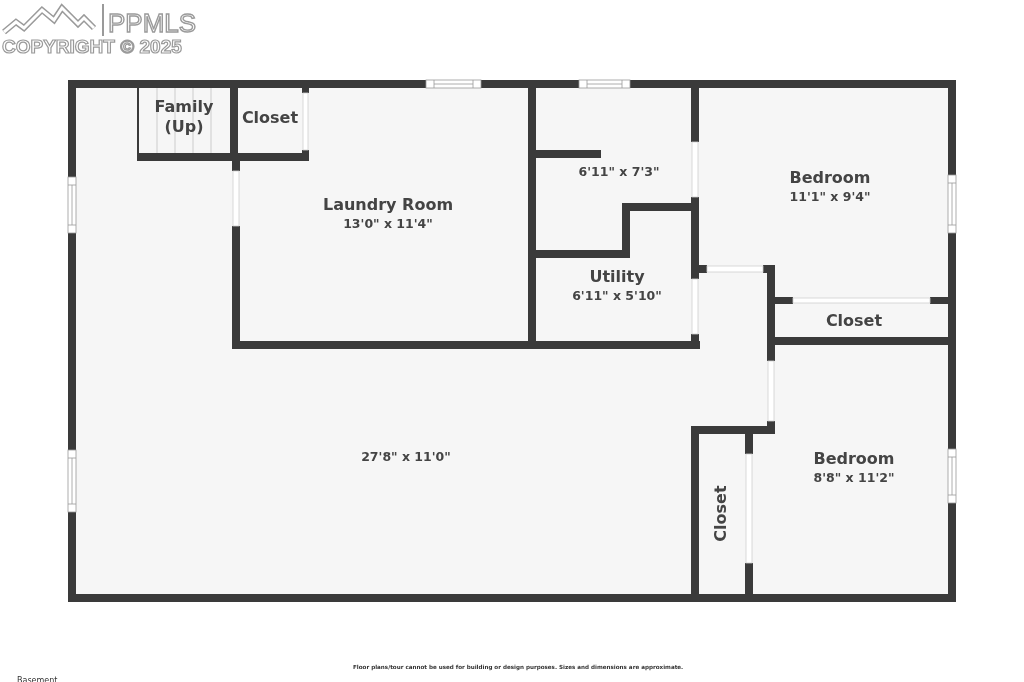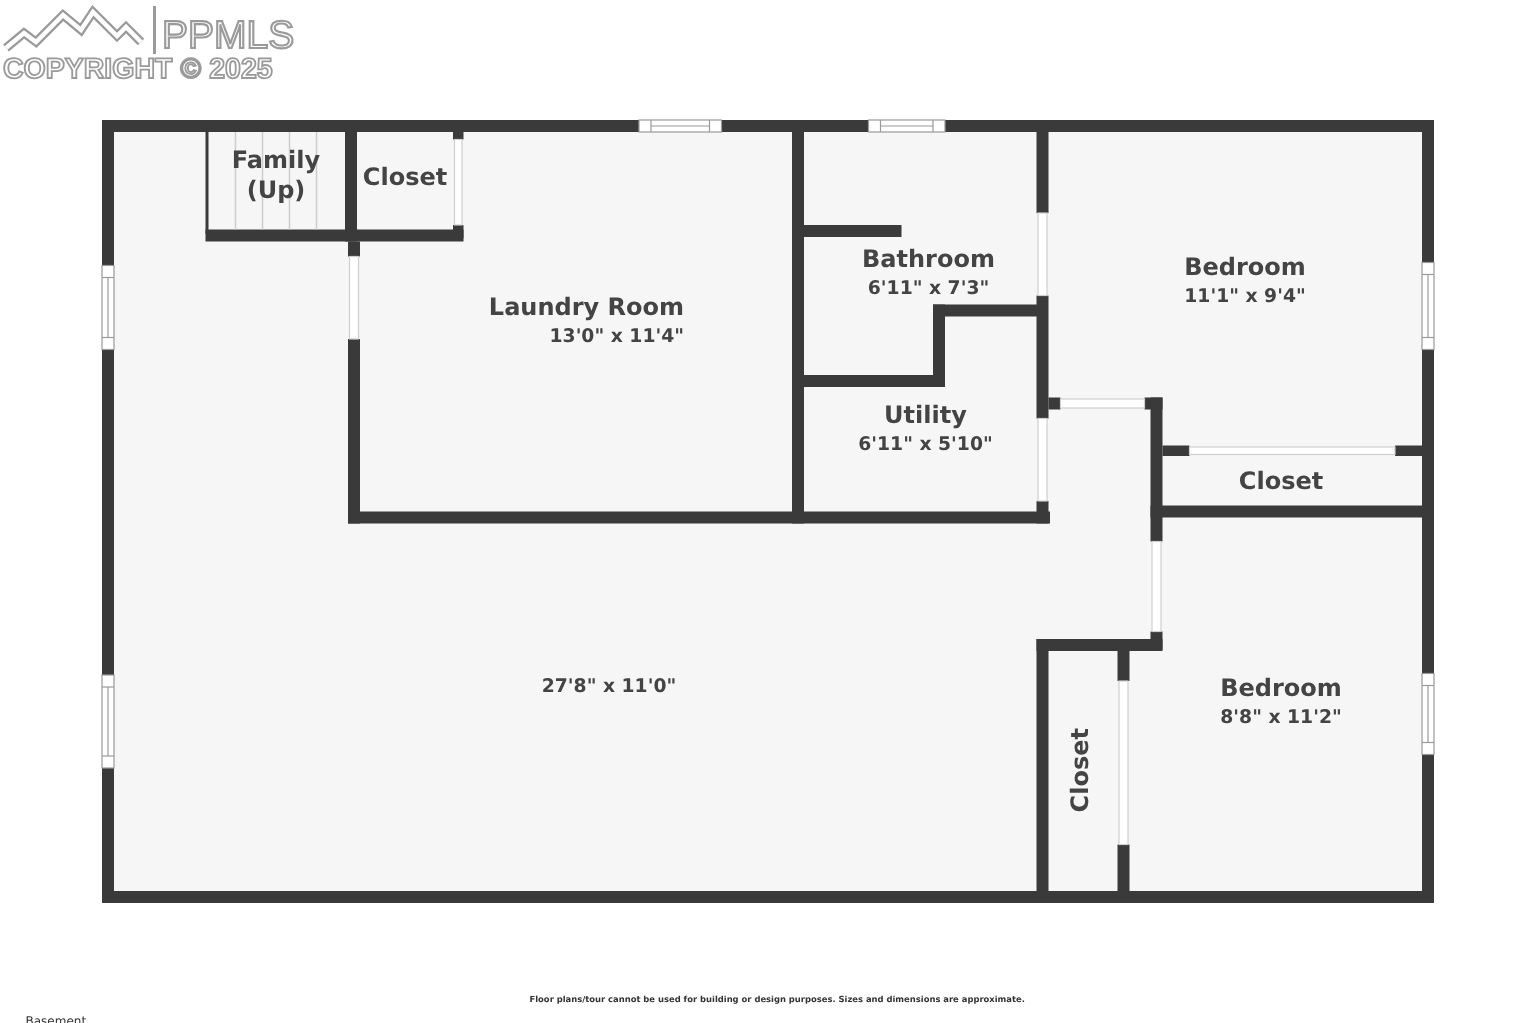--- a/index.html
+++ b/index.html
@@ -145,27 +145,26 @@
 
 <div class="room-label" style="left:140px; top:97px; width:88px;">
   <span class="name">Family</span>
   <span class="name">(Up)</span>
 </div>
 
 <div class="room-label" style="left:238px; top:108px; width:64px;">
   <span class="name">Closet</span>
 </div>
 
-<div class="room-label" style="left:284px; top:195px; width:172px;text-align:right;">
+<div class="room-label" style="left:302px; top:195px; width:172px;">
   <span class="name">Laundry Room</span>
   <span class="dim">13'0" x 11'4"</span>
 </div>
 
 <div class="room-label" style="left:545px; top:163px; width:148px;">
-  <span class="name">Bathroom</span>
   <span class="dim">6'11" x 7'3"</span>
 </div>
 
 <div class="room-label" style="left:540px; top:267px; width:154px;">
   <span class="name">Utility</span>
   <span class="dim">6'11" x 5'10"</span>
 </div>
 
 <div class="room-label" style="left:740px; top:168px; width:180px;">
   <span class="name">Bedroom</span>

